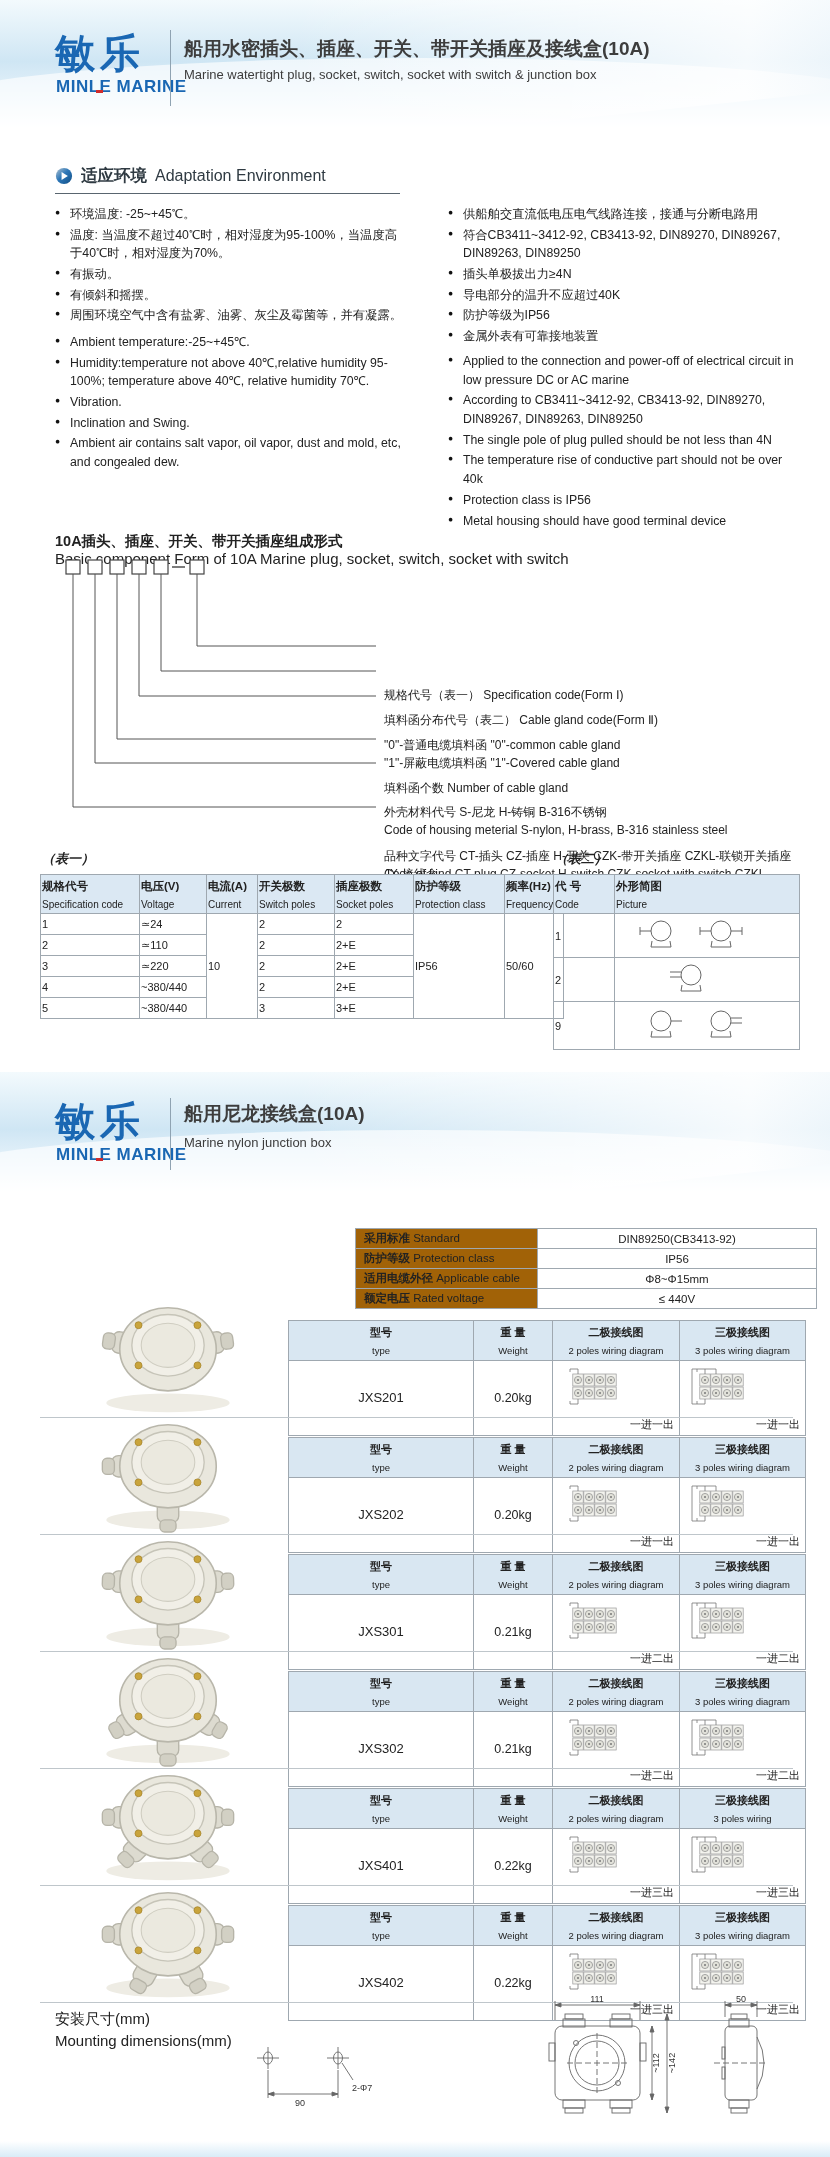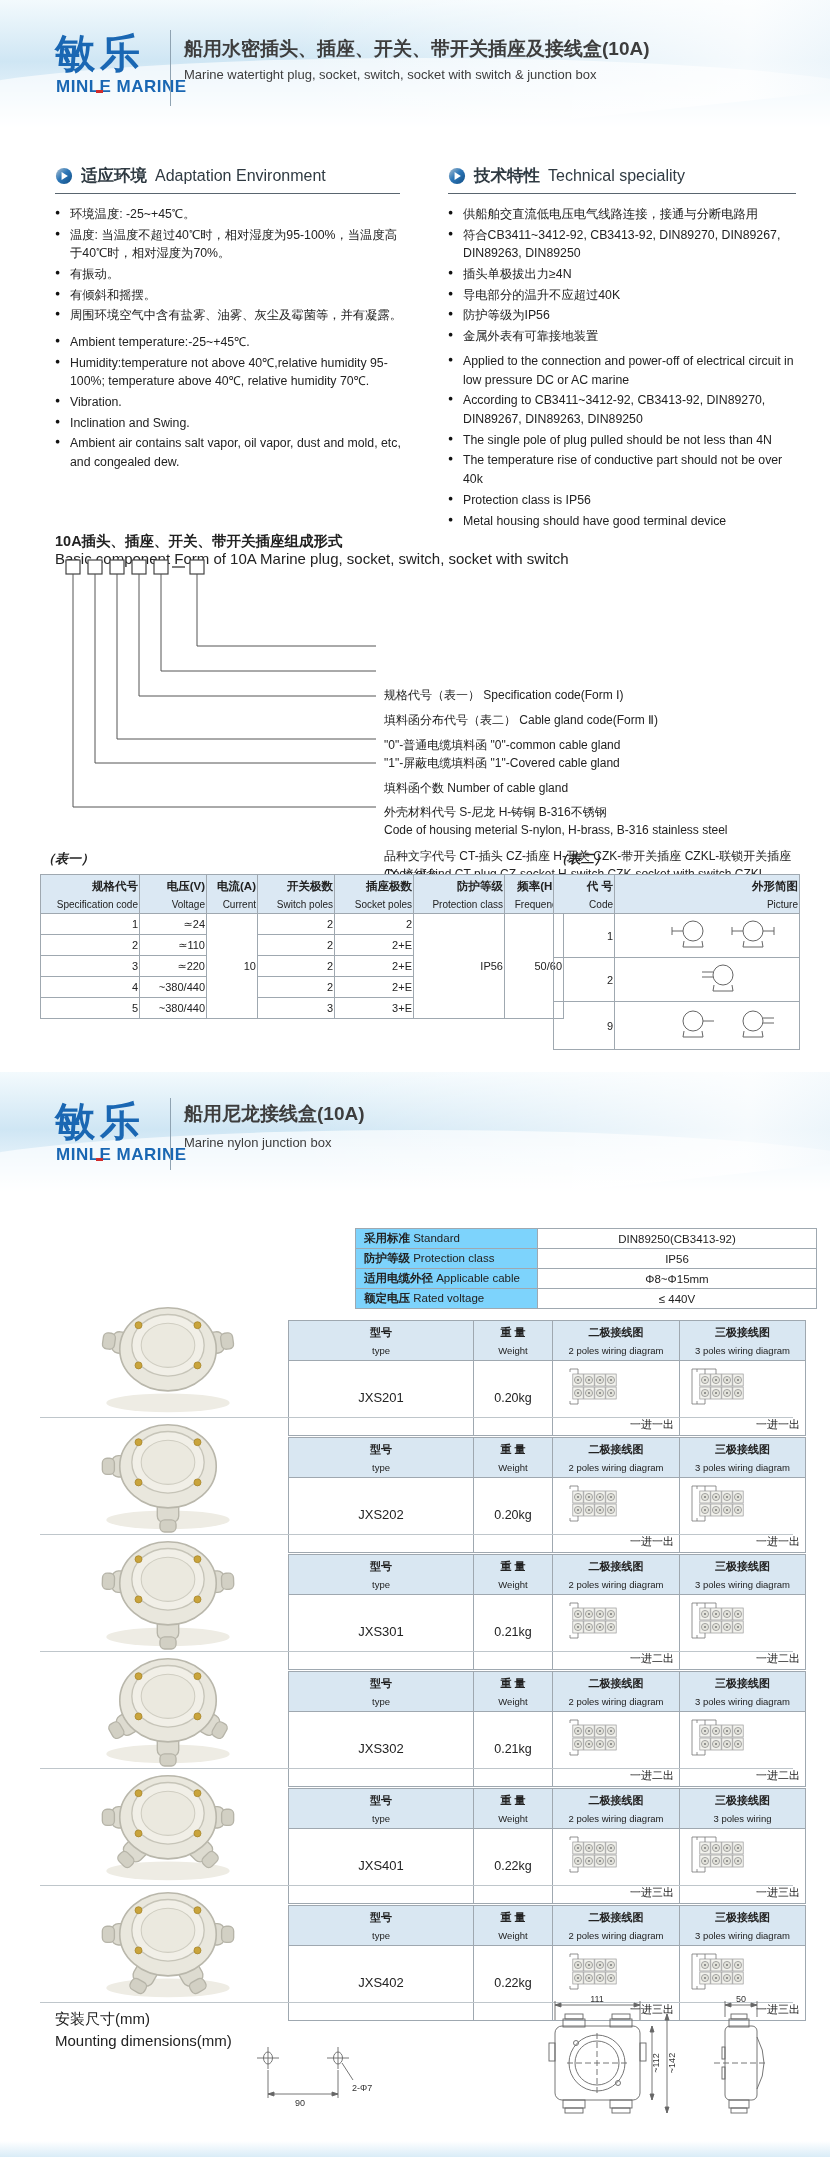--- a/index.html
+++ b/index.html
@@ -32,29 +32,29 @@
   .blist{position:absolute;}
   .bitem{position:relative;padding-left:15px;font-size:12.3px;line-height:1.52;color:#222;margin-bottom:2px;}
   .bitem::before{content:"\25CF";position:absolute;left:0;top:1px;font-size:8.5px;color:#111;}
 
   .ctitle-cn{position:absolute;font-size:14.5px;font-weight:bold;color:#222;}
   .ctitle-en{position:absolute;font-size:15px;color:#222;}
   .flabel{position:absolute;font-size:12px;color:#222;line-height:18px;width:420px;margin-top:48px;}
 
   .tcap{position:absolute;font-size:13px;font-weight:bold;color:#222;font-style:italic;}
   table.dtab{border-collapse:collapse;}
-  table.dtab td{border:1px solid #9fa8b0;text-align:right;vertical-align:middle;}
+  table.dtab td{border:1px solid #9fa8b0;text-align:left;vertical-align:middle;}
   .th{background:#dbe8f3;}
   .th .cn{font-size:11.5px;font-weight:bold;color:#222;}
   .th .en{font-size:10px;color:#222;}
   .dv{font-size:11px;color:#222;}
 
   table.stab{border-collapse:collapse;}
   table.stab td{border:1px solid #9fa8b0;font-size:11.5px;color:#222;height:17px;}
-  .sl{background:#7dd3fc;padding-left:8px;text-align:left;width:172px;}
+  .sl{background:#a16207;padding-left:8px;text-align:left;width:172px;}
   .sl .cn{font-weight:bold;}
   .sv{text-align:center;width:276px;}
 
   table.ptab{border-collapse:collapse;}
   table.ptab td{border:1px solid #9fa8b0;text-align:center;vertical-align:middle;}
   .ph{background:#d9e7f2;height:30px;line-height:1.15;}
   .ph .cn{font-size:11px;font-weight:bold;color:#222;}
   .ph .en{font-size:9.5px;color:#222;}
   .pb{height:60px;}
   .ptype{font-size:13px;color:#222;}
@@ -106,35 +106,20 @@
     <div class="bitem">周围环境空气中含有盐雾、油雾、灰尘及霉菌等，并有凝露。</div>
   </div>
   <div class="blist" style="left:55px;top:333px;width:352px">
     <div class="bitem">Ambient temperature:-25~+45℃.</div>
     <div class="bitem">Humidity:temperature not above 40℃,relative humidity 95-100%; temperature above 40℃, relative humidity 70℃.</div>
     <div class="bitem">Vibration.</div>
     <div class="bitem">Inclination and Swing.</div>
     <div class="bitem">Ambient air contains salt vapor, oil vapor, dust and mold, etc, and congealed dew.</div>
   </div>
 
-  <div class="sechead" style="left:448px;top:165px;width:348px">
-    <svg class="hicon" viewBox="0 0 20 20">
-      <defs>
-          <linearGradient id="gB" x1="0" y1="0" x2="1" y2="1">
-        <stop offset="0" stop-color="#b3c3cf"></stop>
-            <stop offset=".45" stop-color="#2d77b8"></stop>
-            <stop offset="1" stop-color="#114e85"></stop>
-      </linearGradient>
-        </defs>
-      <circle cx="10" cy="10" r="9" fill="url(#gB)"></circle>
-      <path d="M7.3 5.6 L14.3 10 L7.3 14.4 Z" fill="#fff"></path>
-    </svg>
-    <span class="cn">技术特性</span>
-    <span class="en">Technical speciality</span>
-  </div>
   <div class="blist" style="left:448px;top:205px;width:352px">
     <div class="bitem">供船舶交直流低电压电气线路连接，接通与分断电路用</div>
     <div class="bitem">符合CB3411~3412-92, CB3413-92, DIN89270, DIN89267, DIN89263, DIN89250</div>
     <div class="bitem">插头单极拔出力≥4N</div>
     <div class="bitem">导电部分的温升不应超过40K</div>
     <div class="bitem">防护等级为IP56</div>
     <div class="bitem">金属外表有可靠接地装置</div>
   </div>
   <div class="blist" style="left:448px;top:352px;width:352px">
     <div class="bitem">Applied to the connection and power-off of electrical circuit in low pressure DC or AC marine</div>

